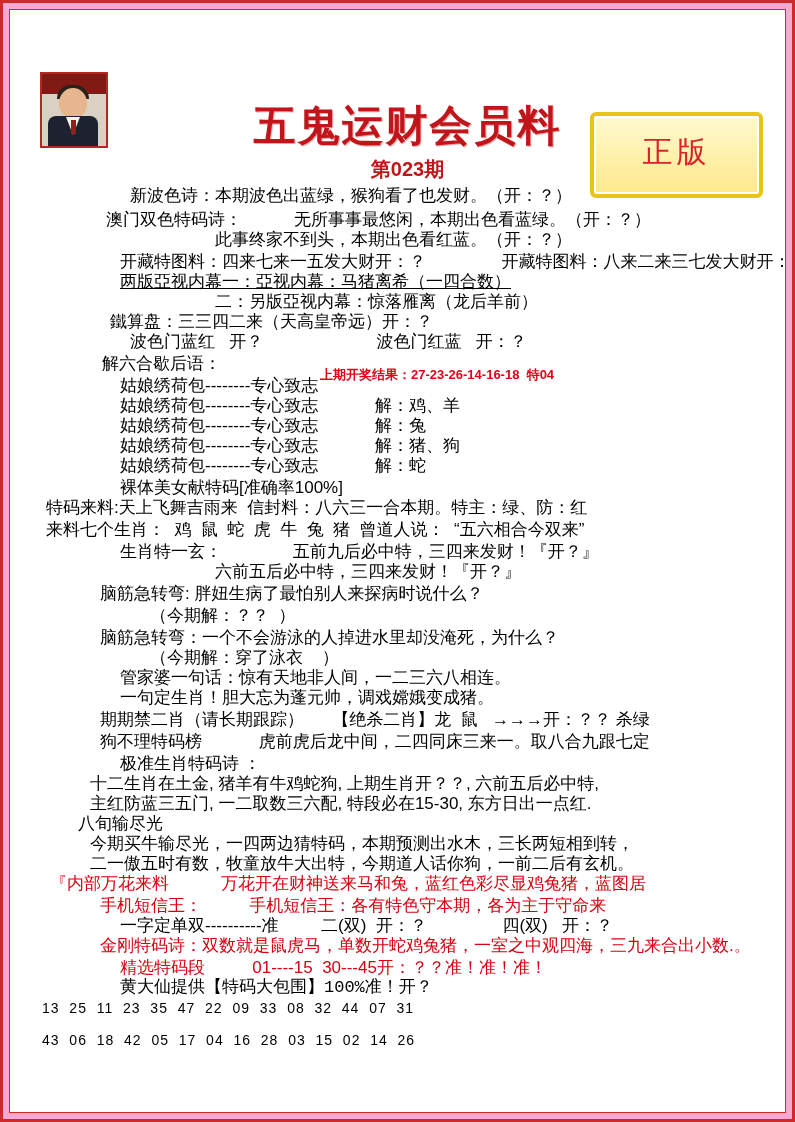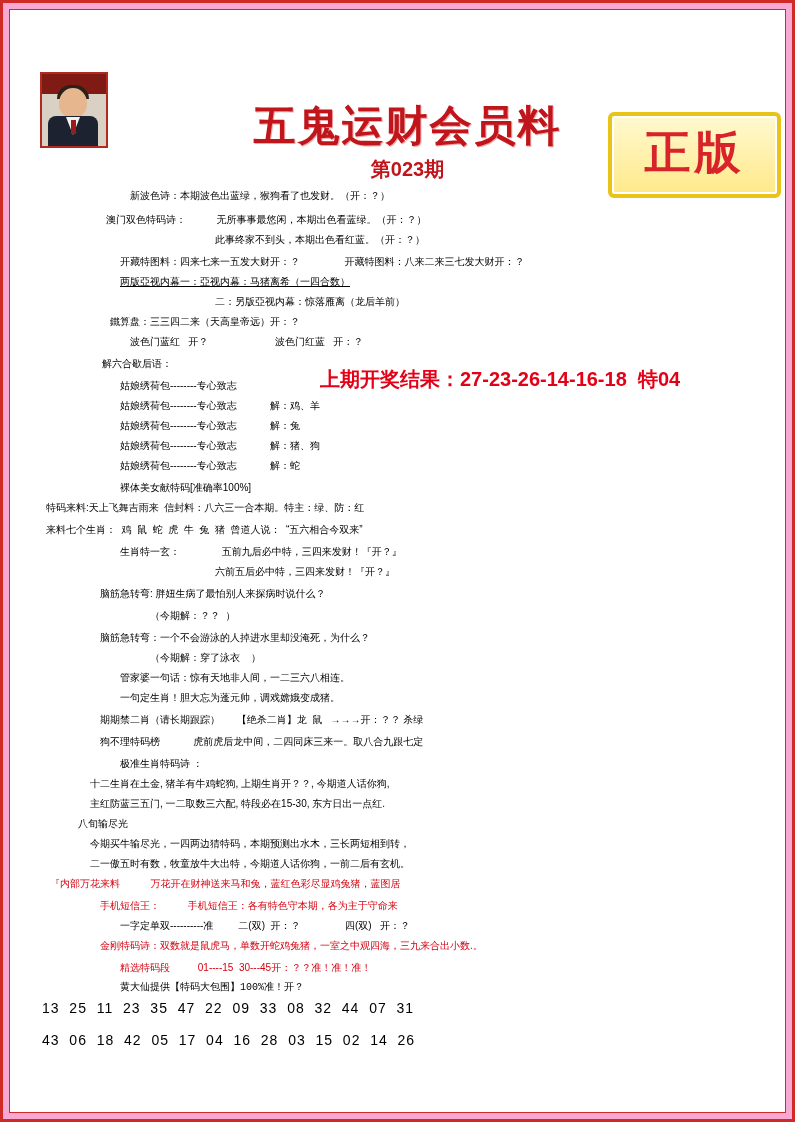--- a/index.html
+++ b/index.html
@@ -57,33 +57,33 @@
     position:absolute;left:0;top:88px;width:795px;text-align:center;
     font-size:42px;font-weight:bold;color:#c0151b;
     letter-spacing:2px;
     text-shadow:1px 1px 0 #f3a6a6;
   }
   .issue{
     position:absolute;left:0;top:146px;width:795px;text-align:center;
     font-size:20px;font-weight:bold;color:#c0151b;
   }
   .stamp{
-    position:absolute;right:4px;top:102px;
+    position:absolute;right:22px;top:102px;
     width:165px;height:78px;
     border:4px solid #e8c419;
     border-radius:6px;
     background:linear-gradient(#fff9d0,#ffe98a);
     color:#d8232a;
-    font-size:46px;font-weight:bold;
+    font-size:30px;font-weight:normal;
     line-height:72px;text-align:center;
     letter-spacing:4px;
     box-shadow:0 0 0 2px #fff inset;
   }
   
-  .txt{position:absolute;white-space:pre;font-size:10px;line-height:16px;}
+  .txt{position:absolute;white-space:pre;font-size:17px;line-height:16px;}
   .red{color:#d6000f;}
   .nums{position:absolute;white-space:pre;font-size:14px;letter-spacing:1px;}
 </style>
 </head>
 <body>
 
 <div class="page">
   <div class="inner">
 
     <div class="portrait">
@@ -120,34 +120,34 @@
         <div class="txt" style="left: 205px; top: 554px;">六前五后必中特，三四来发财！『开？』</div>
         <div class="txt" style="left: 90px; top: 576px;">脑筋急转弯: 胖妞生病了最怕别人来探病时说什么？</div>
         <div class="txt" style="left: 140px; top: 598px;">（今期解：？？  ）</div>
         <div class="txt" style="left: 90px; top: 620px;">脑筋急转弯：一个不会游泳的人掉进水里却没淹死，为什么？</div>
         <div class="txt" style="left: 140px; top: 640px;">（今期解：穿了泳衣    ）</div>
         <div class="txt" style="left: 110px; top: 660px;">管家婆一句话：惊有天地非人间，一二三六八相连。</div>
         <div class="txt" style="left: 110px; top: 680px;">一句定生肖！胆大忘为蓬元帅，调戏嫦娥变成猪。</div>
         <div class="txt" style="left: 90px; top: 702px;">期期禁二肖（请长期跟踪）      【绝杀二肖】龙  鼠   →→→开：？？ 杀绿</div>
         <div class="txt" style="left: 90px; top: 724px;">狗不理特码榜            虎前虎后龙中间，二四同床三来一。取八合九跟七定</div>
         <div class="txt" style="left: 110px; top: 746px;">极准生肖特码诗 ：</div>
-        <div class="txt" style="left: 80px; top: 766px;">十二生肖在土金, 猪羊有牛鸡蛇狗, 上期生肖开？？, 今期道人话你狗,</div>
+        <div class="txt" style="left: 80px; top: 766px;">十二生肖在土金, 猪羊有牛鸡蛇狗, 上期生肖开？？, 六前五后必中特,</div>
         <div class="txt" style="left: 80px; top: 786px;">主红防蓝三五门, 一二取数三六配, 特段必在15-30, 东方日出一点红.</div>
         <div class="txt" style="left: 68px; top: 806px;">八旬输尽光</div>
         <div class="txt" style="left: 80px; top: 826px;">今期买牛输尽光，一四两边猜特码，本期预测出水木，三长两短相到转，</div>
         <div class="txt" style="left: 80px; top: 846px;">二一傲五时有数，牧童放牛大出特，今期道人话你狗，一前二后有玄机。</div>
         <div class="txt red" style="left: 40px; top: 866px;">『内部万花来料           万花开在财神送来马和兔，蓝红色彩尽显鸡兔猪，蓝图居</div>
         <div class="txt red" style="left: 90px; top: 888px;">手机短信王：          手机短信王：各有特色守本期，各为主于守命来</div>
         <div class="txt" style="left: 110px; top: 908px;">一字定单双----------准         二(双)  开：？                四(双)   开：？</div>
         <div class="txt red" style="left: 90px; top: 928px; text-align: right;">金刚特码诗：双数就是鼠虎马，单数开蛇鸡兔猪，一室之中观四海，三九来合出小数.。</div>
         <div class="txt red" style="left: 110px; top: 950px;">精选特码段          01----15  30---45开：？？准！准！准！</div>
         <div class="txt" style="left: 110px; top: 970px; font-family: Liberation Mono, monospace;">黄大仙提供【特码大包围】100%准！开？</div>
       </div>
 
-    <div id="result-line" style="position: absolute; left: 310px; top: 356px; white-space: pre; color: rgb(228, 0, 22); font-weight: bold; font-size: 20px;"><span>上期开奖结果：</span><span>27-23-26-14-16-18</span><span>  特04</span></div>
+    <div id="result-line" style="position: absolute; left: 310px; top: 356px; white-space: pre; color: rgb(228, 0, 22); font-weight: bold; font-size: 13px;"><span>上期开奖结果：</span><span>27-23-26-14-16-18</span><span>  特04</span></div>
 
     <div id="number-rows">
         <div class="nums" style="left: 32px; top: 990px;">13  25  11  23  35  47  22  09  33  08  32  44  07  31</div>
         <div class="nums" style="left: 32px; top: 1022px;">43  06  18  42  05  17  04  16  28  03  15  02  14  26</div>
       </div>
 
   </div>
 </div>
 
 </body></html>

